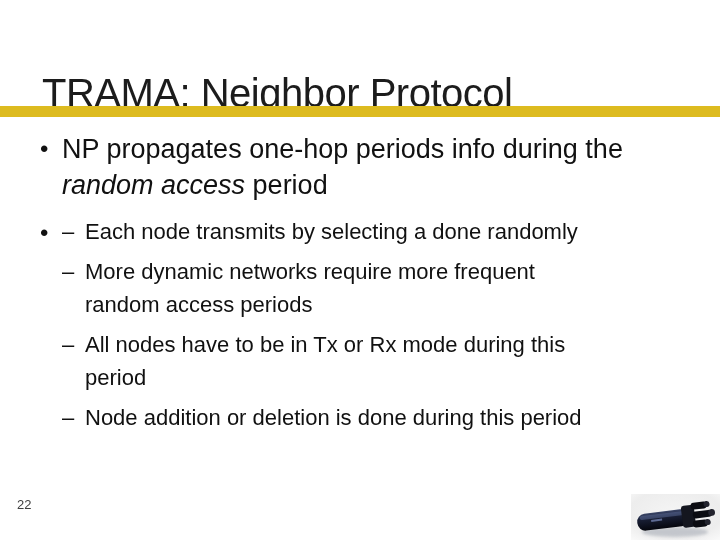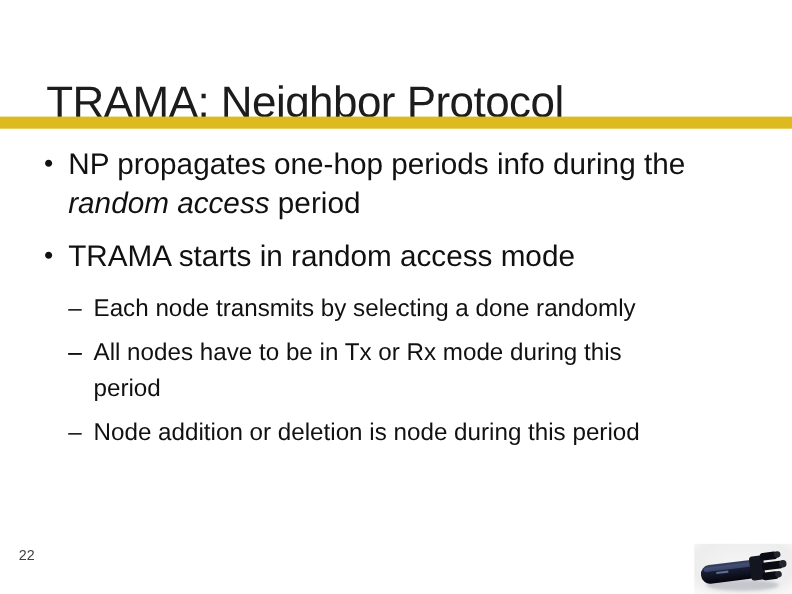--- a/index.html
+++ b/index.html
@@ -78,26 +78,27 @@
 
 <div class="slide">
 
   <h1 class="title">TRAMA: Neighbor Protocol</h1>
 
   <div class="accent-bar" style="background: rgb(221, 187, 32);"></div>
 
   <div class="content">
       <div class="li l1"><span class="marker">•</span><span class="text"><span>NP propagates one-hop periods info during the
 </span><em>random access</em><span> period</span></span></div>
-      <div class="li l1"><span class="marker">•</span><span class="text"><span>TRAMA starts in random access mode</span></span></div>
+      <div class="li l1"><span class="marker">•</span></div>
       <div class="li l2"><span class="marker">–</span><span class="text"><span>Each node transmits by selecting a done randomly</span></span></div>
-      <div class="li l2"><span class="marker">–</span></div>
+      <div class="li l2"><span class="marker">–</span><span class="text"><span>More dynamic networks require more frequent
+random access periods</span></span></div>
       <div class="li l2"><span class="marker">–</span><span class="text"><span>All nodes have to be in Tx or Rx mode during this
 period</span></span></div>
-      <div class="li l2"><span class="marker">–</span><span class="text"><span>Node addition or deletion is node during this period</span></span></div>
+      <div class="li l2"><span class="marker">–</span><span class="text"><span>Node addition or deletion is done during this period</span></span></div>
     </div>
 
   <span class="page-num">22</span>
 
   <div class="photo">
     <svg width="89" height="46" viewBox="0 0 89 46" xmlns="http://www.w3.org/2000/svg">
       <defs>
         <radialGradient id="pbg" cx="50%" cy="42%" r="80%">
           <stop offset="0%" stop-color="#f5f5f5"></stop>
           <stop offset="65%" stop-color="#ededed"></stop>

